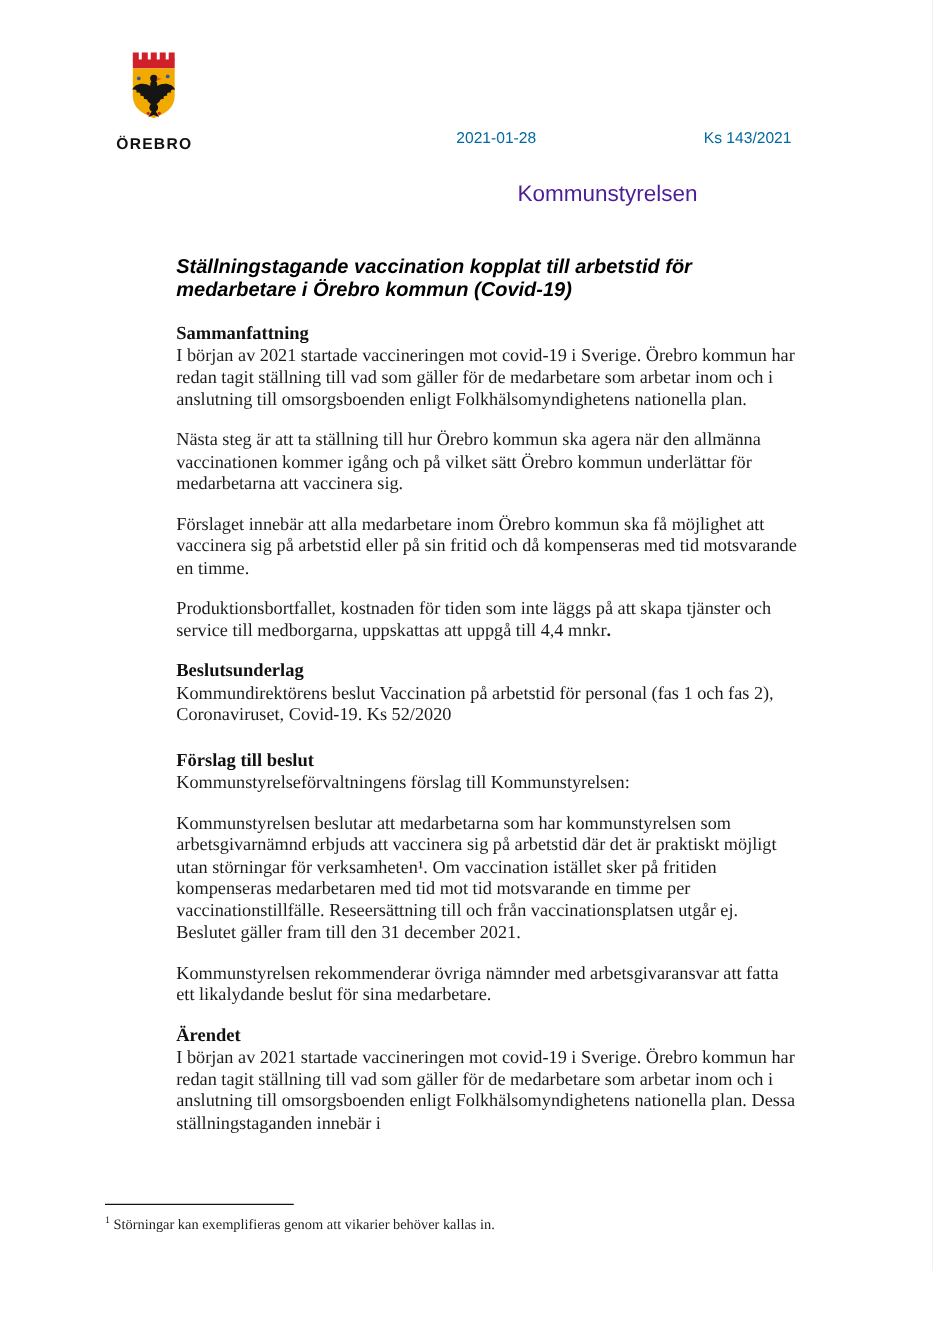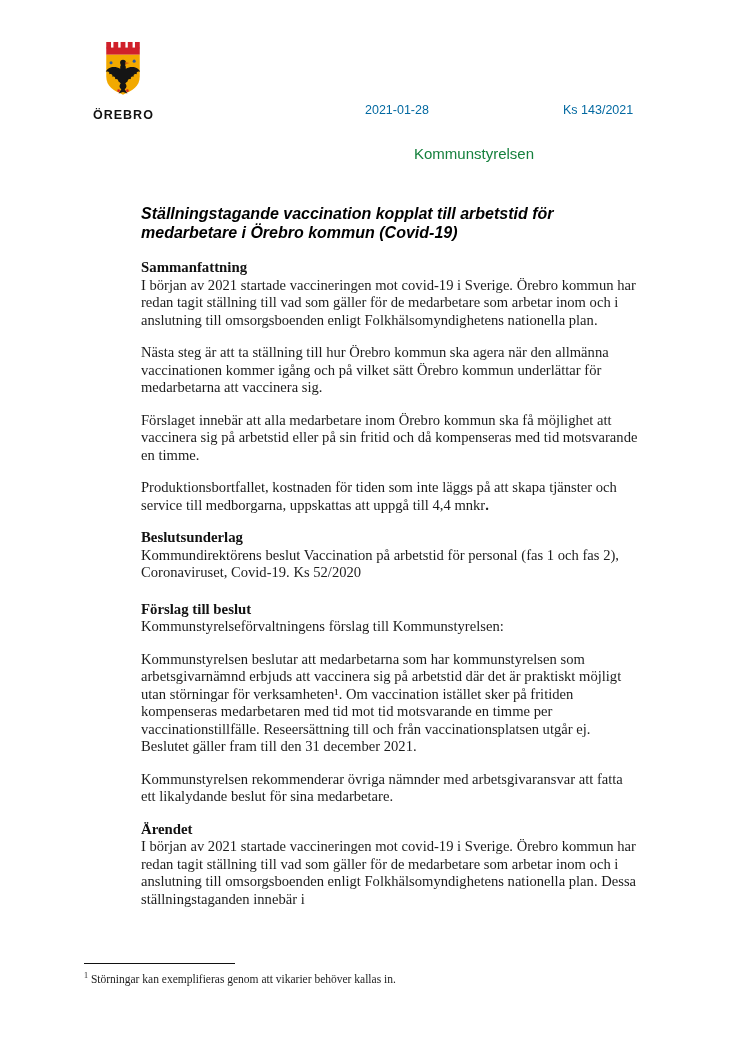--- a/index.html
+++ b/index.html
@@ -41,22 +41,22 @@
     color: #0369a1;
     white-space: nowrap;
   }
   .hdr-date { left: 365px; }
   .hdr-ref  { left: 539px; margin-left: 24px; }
   .hdr-recipient {
     position: absolute;
     left: 414px;
     top: 145px;
     font-family: "Liberation Sans", sans-serif;
-    font-size: 15px;
-    color: #15803d;
+    font-size: 18px;
+    color: #4c1d95;
     white-space: nowrap;
   }
 
   
   .content {
     position: absolute;
     left: 141px;
     top: 204px;
     width: 498px;
     font-size: 14.6px;

